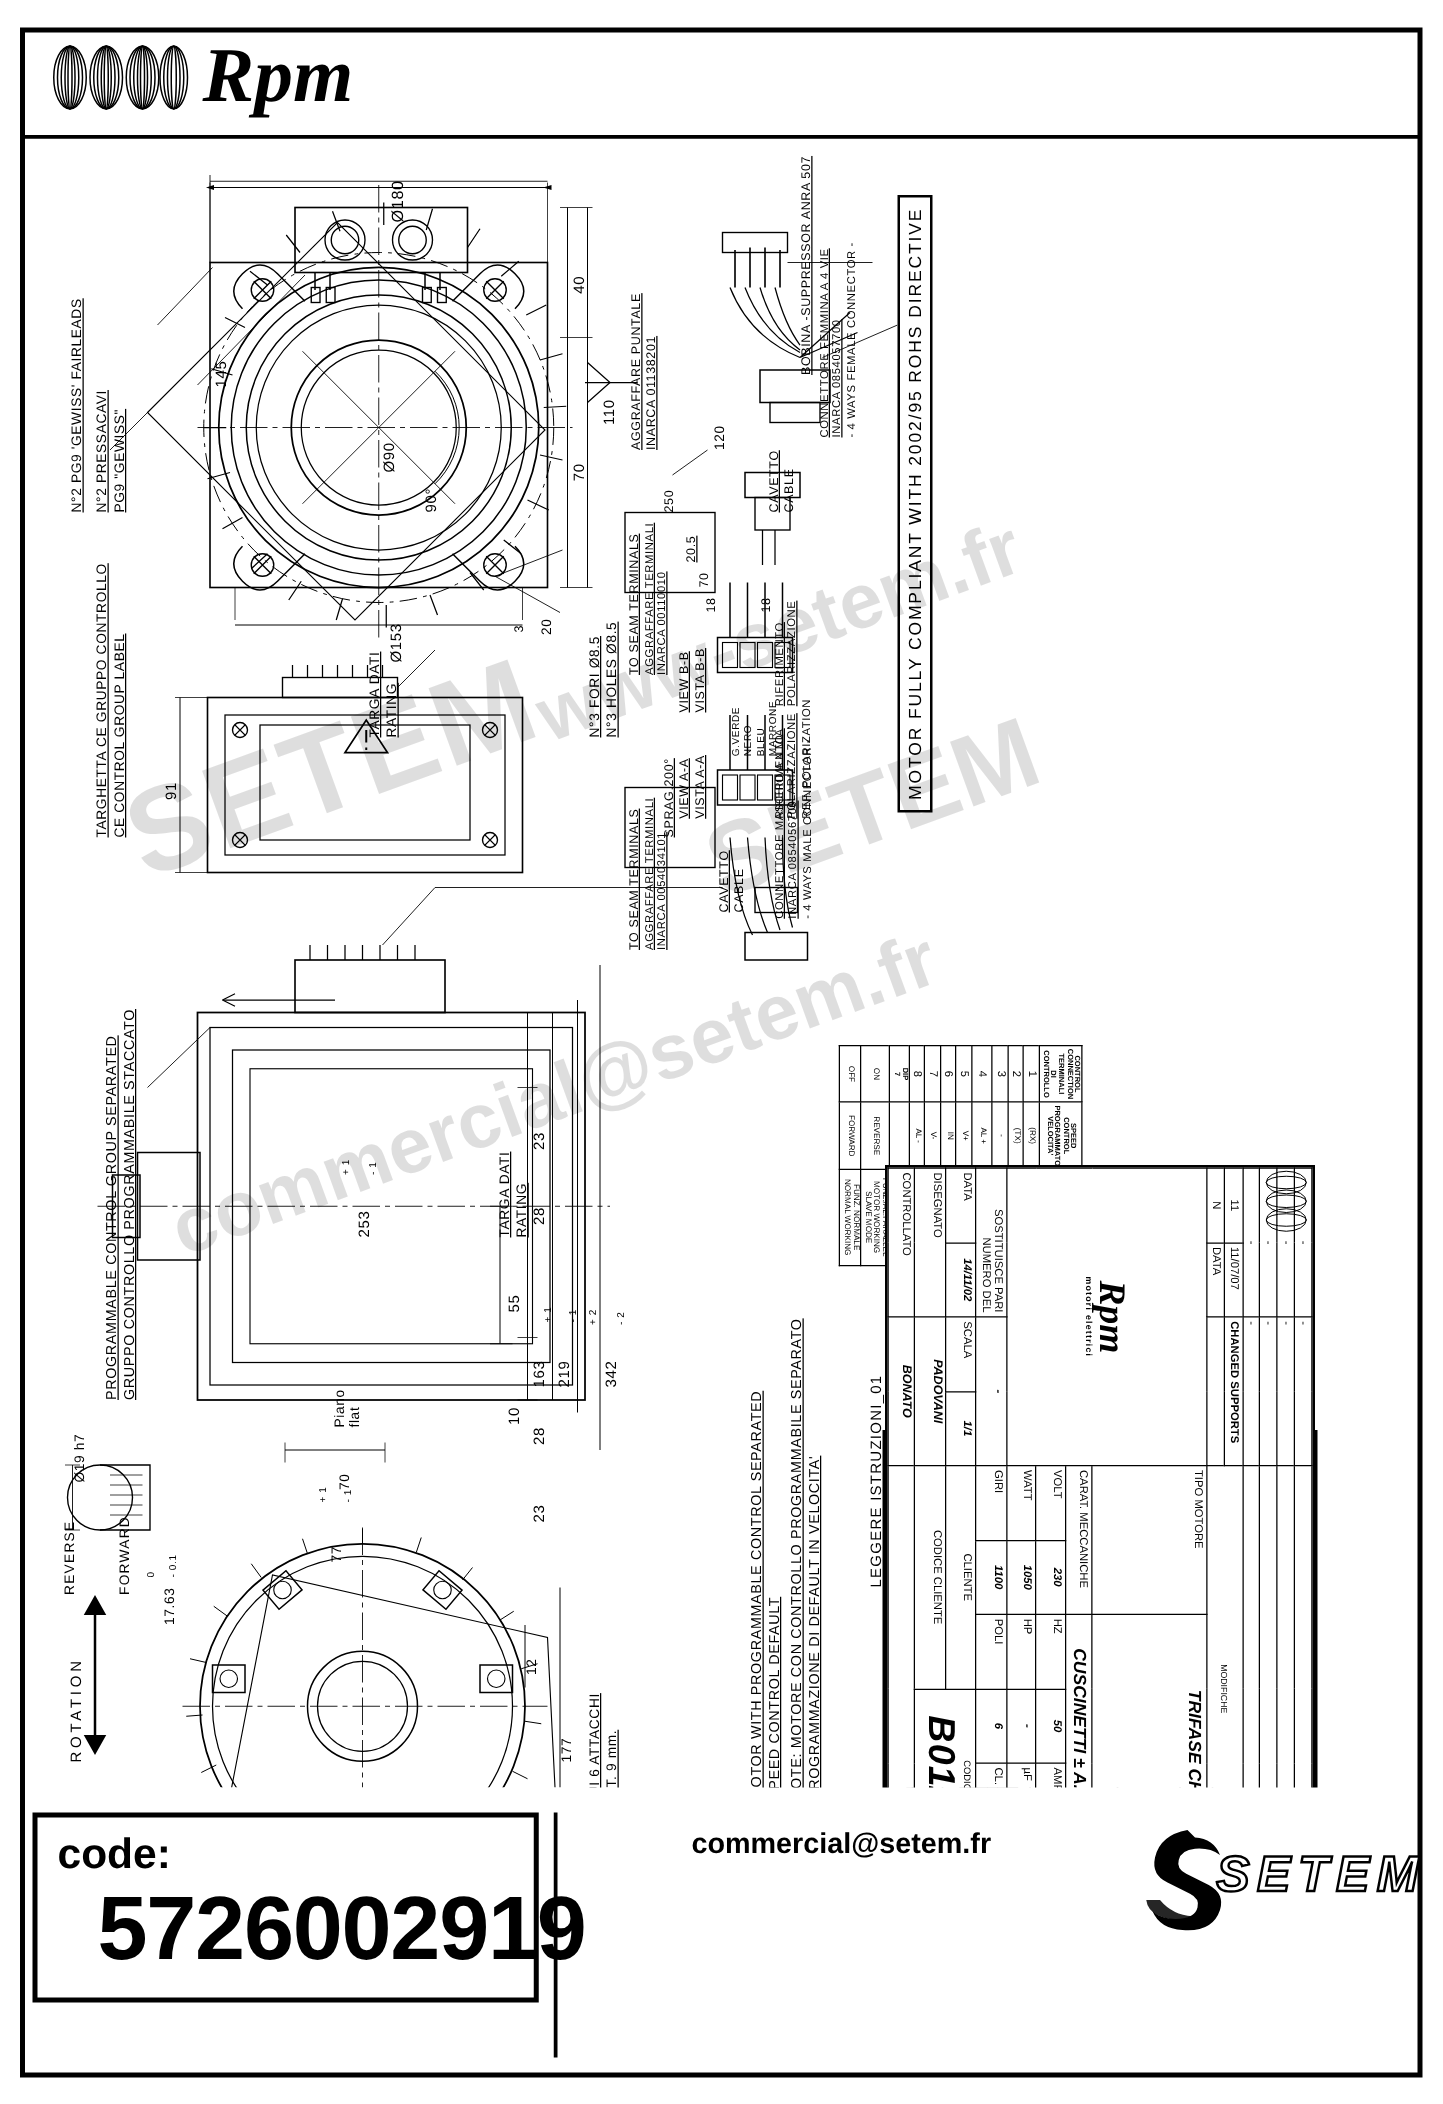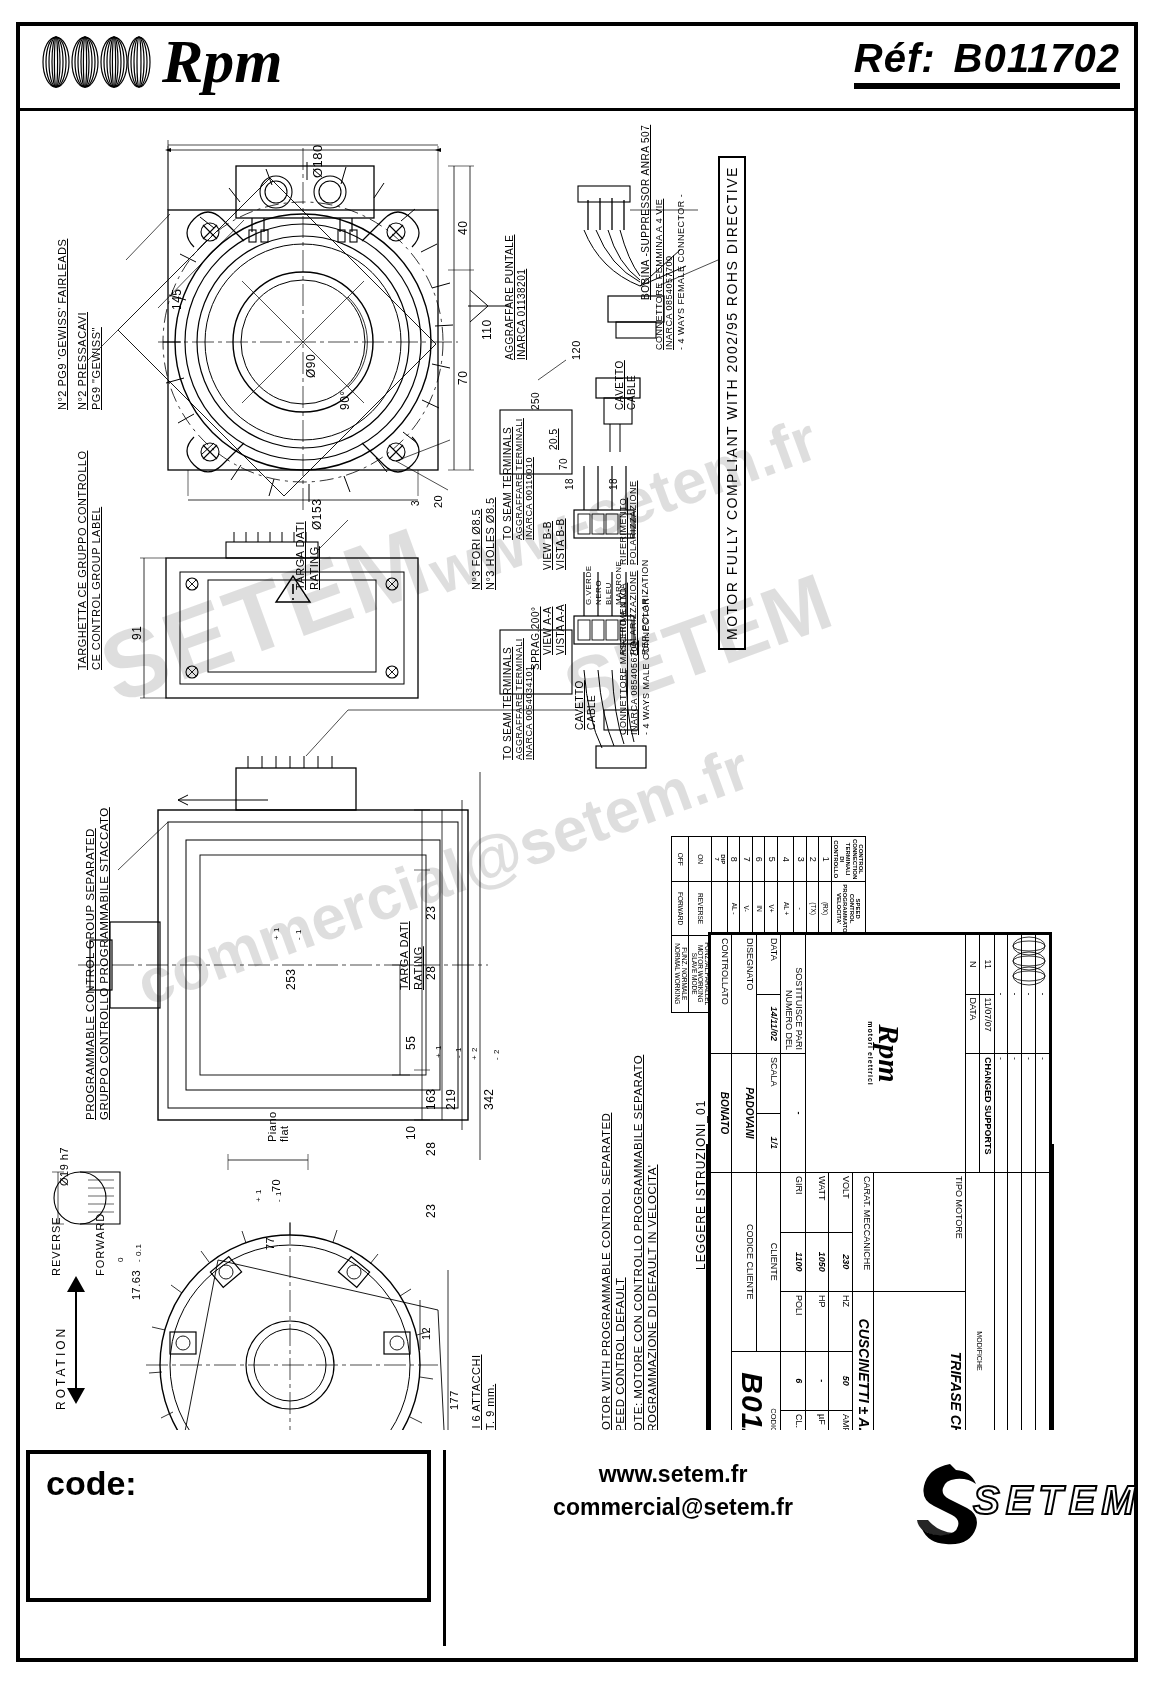--- a/index.html
+++ b/index.html
@@ -126,23 +126,20 @@
                 <ellipse cx="99" cy="28" rx="11" ry="25"></ellipse>
                 <ellipse cx="99" cy="28" rx="8" ry="25"></ellipse>
                <ellipse cx="99" cy="28" rx="5" ry="25"></ellipse>
                 <ellipse cx="99" cy="28" rx="2" ry="25"></ellipse>
               </g>
           </g>
         </svg>
       </span>
       <span class="rpm-word">Rpm</span>
     </div>
-    <div class="ref">
-      <span class="lbl">Réf:</span><span>B011702</span>
-    </div>
   </div>
   <div class="hdr-rule"></div>
 
   <div class="canvas">
 
     <svg width="1118" height="1320">
       <g fill="none" stroke="#000" stroke-width="1.1">
 
         <g>
 
@@ -798,24 +795,24 @@
   </div>
 
   <div class="wm wm1">SETEM</div>
   <div class="wm wm2">www-setem.fr</div>
   <div class="wm wm3">commercial@setem.fr</div>
   <div class="wm wm4">SETEM</div>
 
   <div class="footer">
     <div class="code-box">
       <div class="code-lbl">code:</div>
+      <div class="code-num">5726002919</div>
     </div>
     <div class="ftr-div"></div>
     <div class="web">
-      <div>www.setem.fr</div>
       <div>commercial@setem.fr</div>
     </div>
     <div class="setem-logo">
       <svg width="230" height="90" viewBox="0 0 230 90">
         <g fill="#000">
           <path d="M42 6 q-22 4 -26 22 q-3 14 10 20 q10 5 18 9 q8 4 6 11 q-2 8 -14 9
                    q-14 1 -22 -6 q6 14 24 15 q24 2 30 -16 q4 -13 -9 -20 q-10 -5 -18 -9
                    q-8 -4 -6 -11 q2 -8 13 -9 q12 -1 20 5 q-5 -13 -20 -14 Z"></path>
           <path d="M20 62 q10 12 26 13 q-14 6 -28 -1 q-8 -4 -9 -12 Z" opacity=".85"></path>
         </g>

